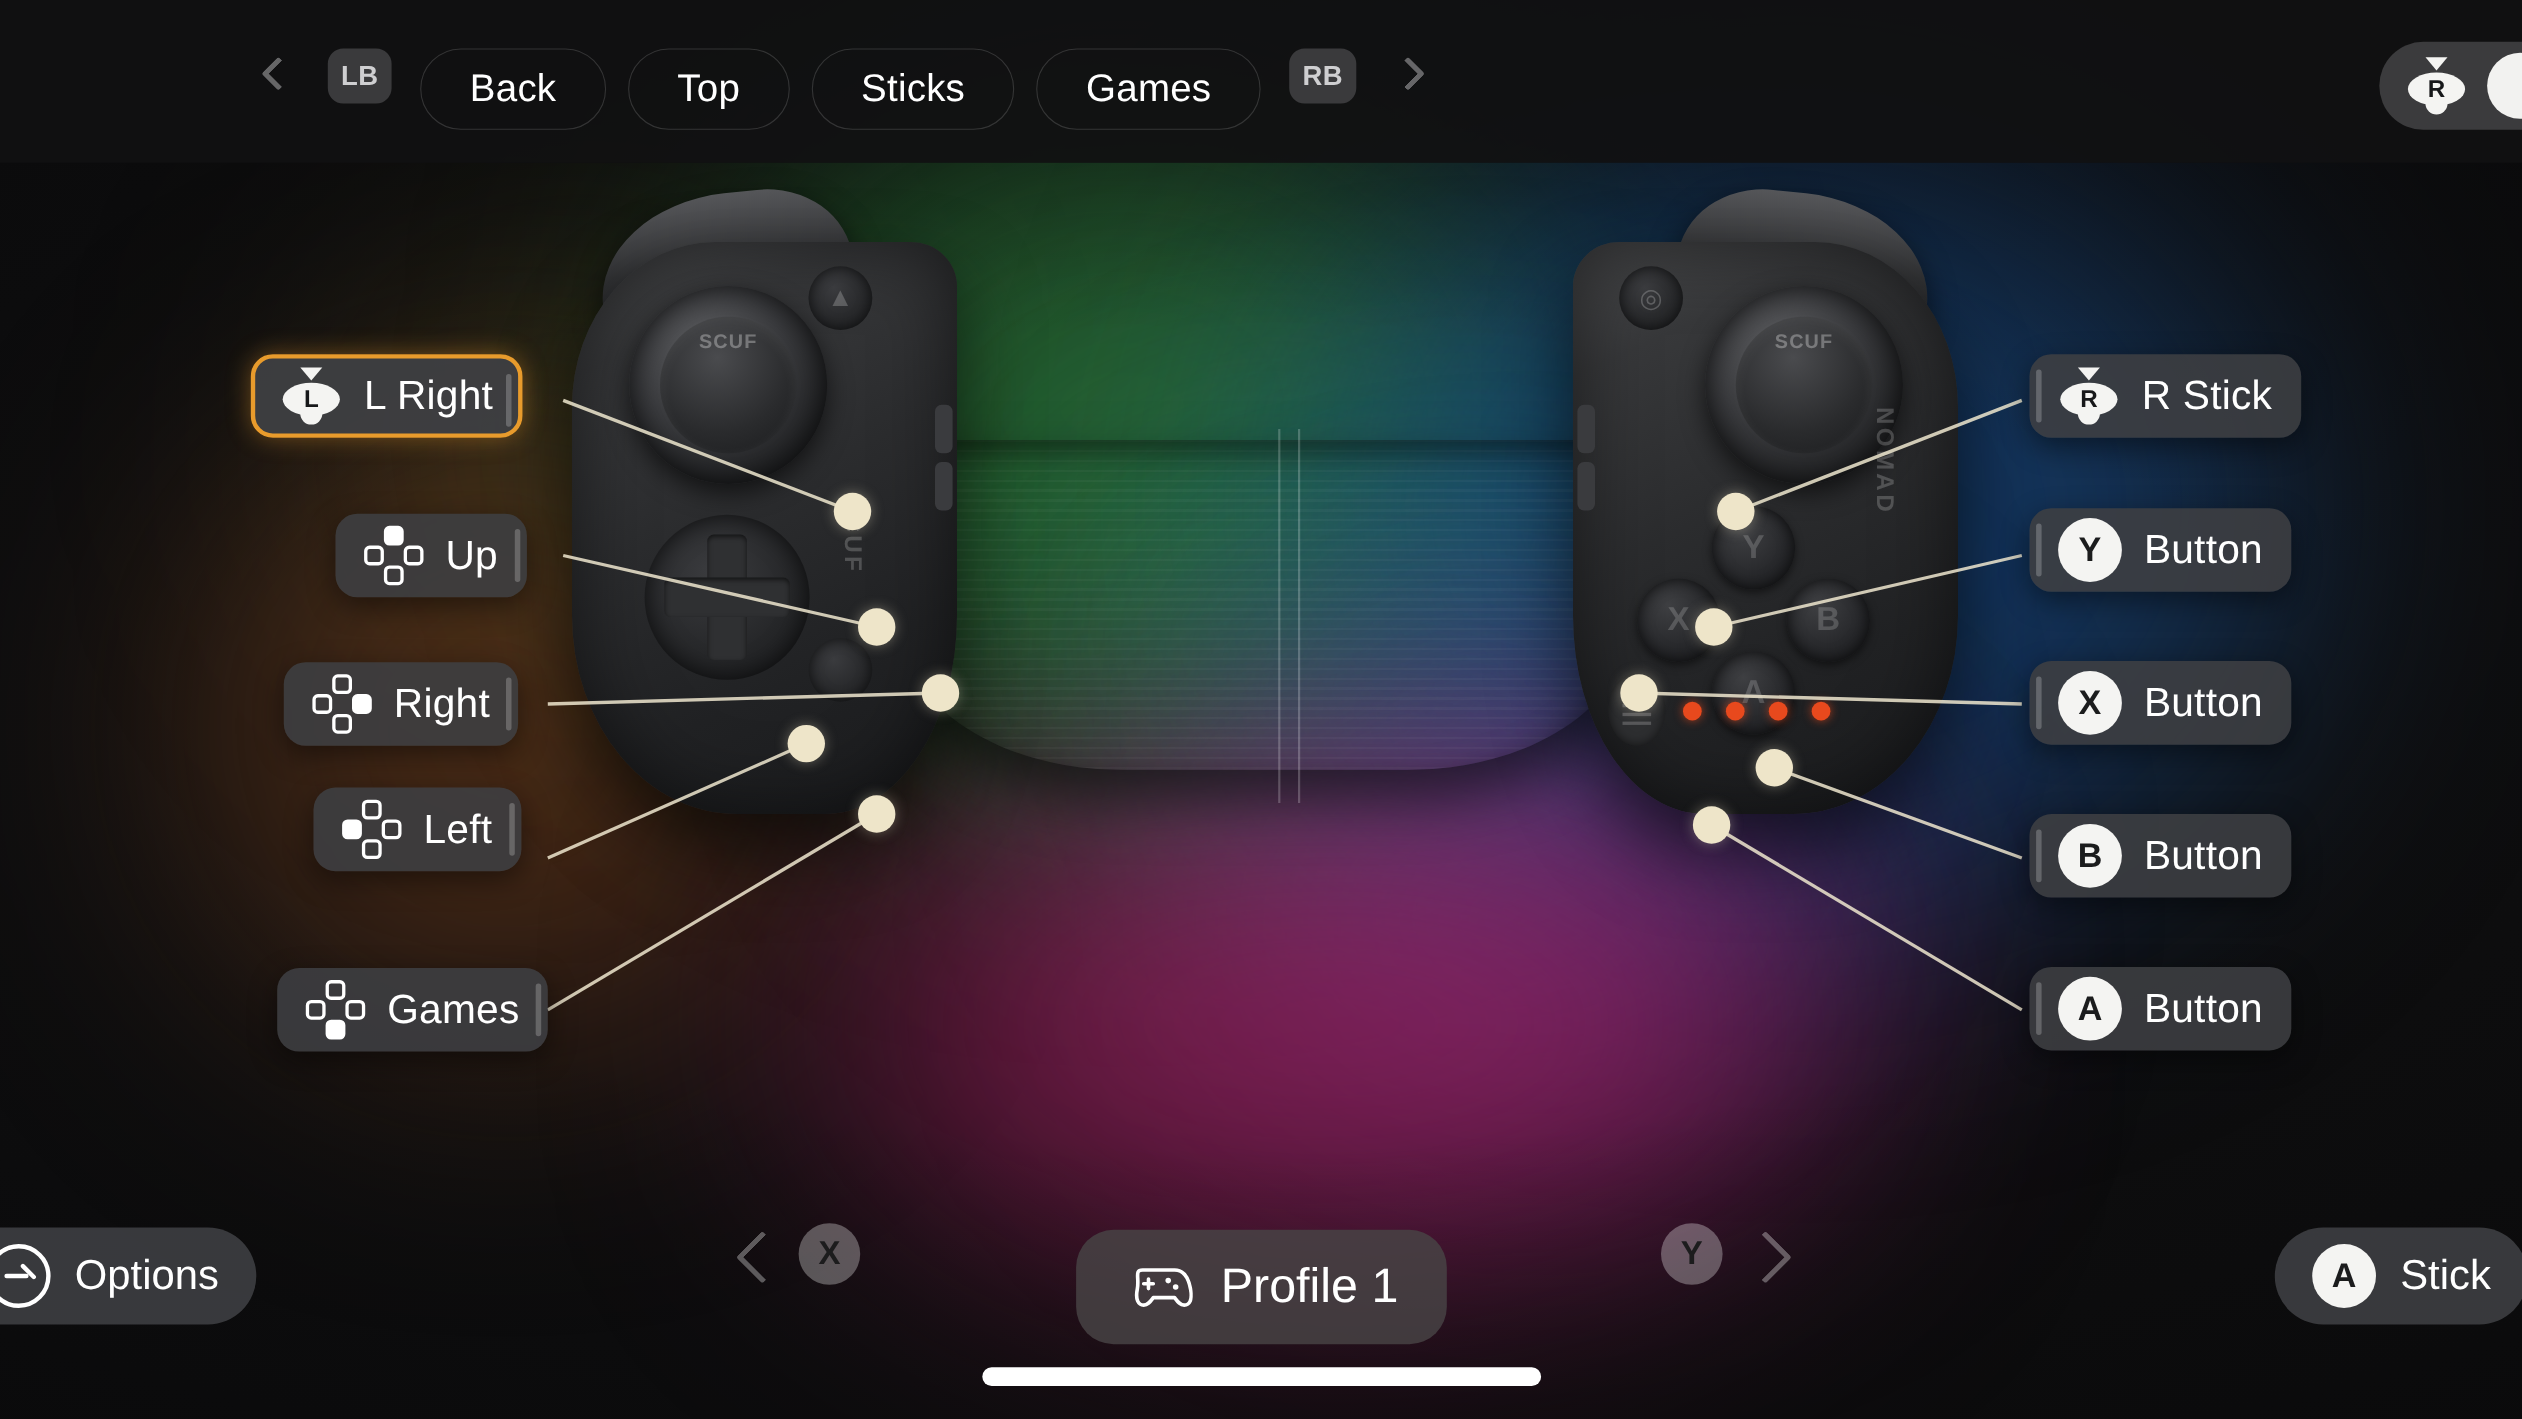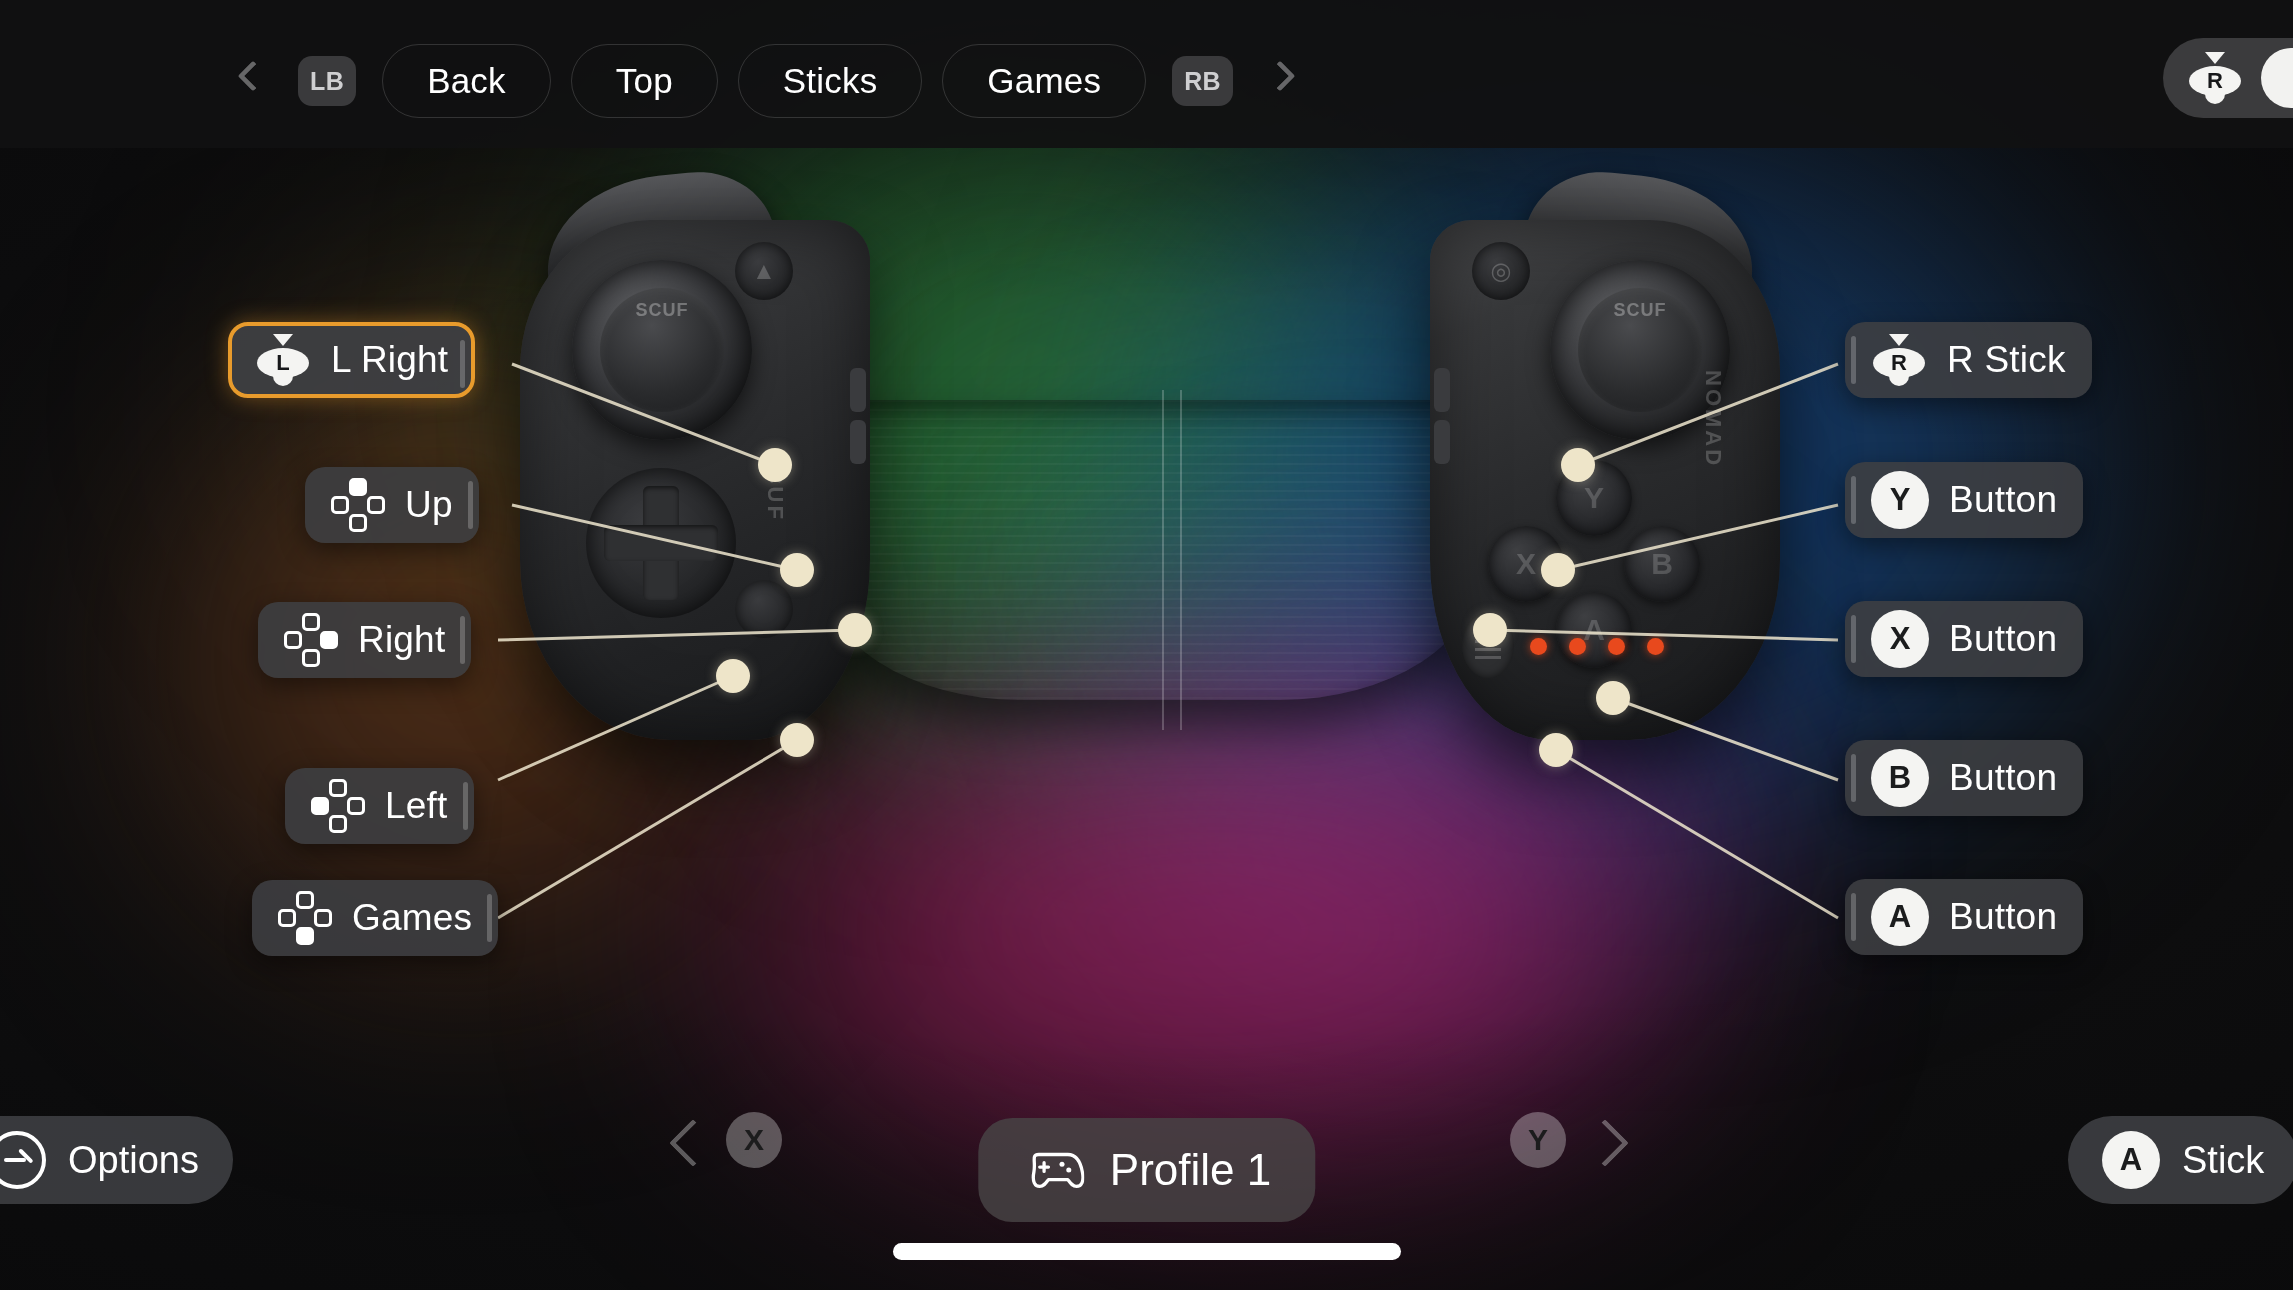--- a/index.html
+++ b/index.html
@@ -20,21 +20,21 @@
   .g-mag   { left:760px;  top:700px;  width:900px; height:460px; background:rgba(176,34,104,.62); }
   .g-purple{ left:1080px; top:620px;  width:620px; height:430px; background:rgba(108,40,150,.46); }
   .g-orange{ left:180px;  top:380px;  width:560px; height:560px; background:rgba(150,78,34,.42); }
   .g-olive { left:300px;  top:200px;  width:460px; height:420px; background:rgba(120,115,40,.22); }
   .vig{ position:absolute; inset:0; background:
         radial-gradient(ellipse 120% 85% at 50% 52%, rgba(0,0,0,0) 34%, rgba(8,8,9,.72) 78%, #0b0b0c 100%);
         pointer-events:none; }
 
   
   .topbar{ position:absolute; left:0; top:0; width:2293px; height:148px; background:rgba(17,17,18,.94); z-index:30; }
-  .nav{ position:absolute; left:232px; top:44px; display:flex; align-items:center; gap:0; }
+  .nav{ position:absolute; left:232px; top:44px; display:flex; align-items:flex-start; gap:0; }
   .chev{ width:40px; height:56px; position:relative; opacity:.62; }
   .chev i{ position:absolute; left:10px; top:12px; width:22px; height:22px;
            border-right:5px solid #9b9b9d; border-bottom:5px solid #9b9b9d; border-radius:3px; }
   .chev.l i{ transform:rotate(135deg); }
   .chev.r i{ transform:rotate(-45deg); }
   .bump{ min-width:58px; height:50px; border-radius:14px; background:#3a3a3c; color:#cfcfd1;
          display:flex; align-items:center; justify-content:center; font-size:25px; font-weight:700;
          letter-spacing:.4px; margin:0 26px; padding:0 12px; }
   .tabs{ display:flex; align-items:center; gap:20px; }
   .tab{ height:74px; padding:0 44px; border-radius:37px; display:flex; align-items:center;
@@ -281,21 +281,21 @@
     <span class="dp">
         <s class="u"></s>
         <s class="d"></s>
         <s class="l"></s>
         <s class="r on"></s>
       </span>
     <span class="lbl">Right</span>
     <span class="stub"></span>
   </div>
 
-  <div class="callout left" style="left:285px; top:768px;">
+  <div class="callout left" style="left:285px; top:716px;">
     <span class="dp">
         <s class="u"></s>
         <s class="d"></s>
         <s class="l on"></s>
         <s class="r"></s>
       </span>
     <span class="lbl">Left</span>
     <span class="stub"></span>
   </div>
 

